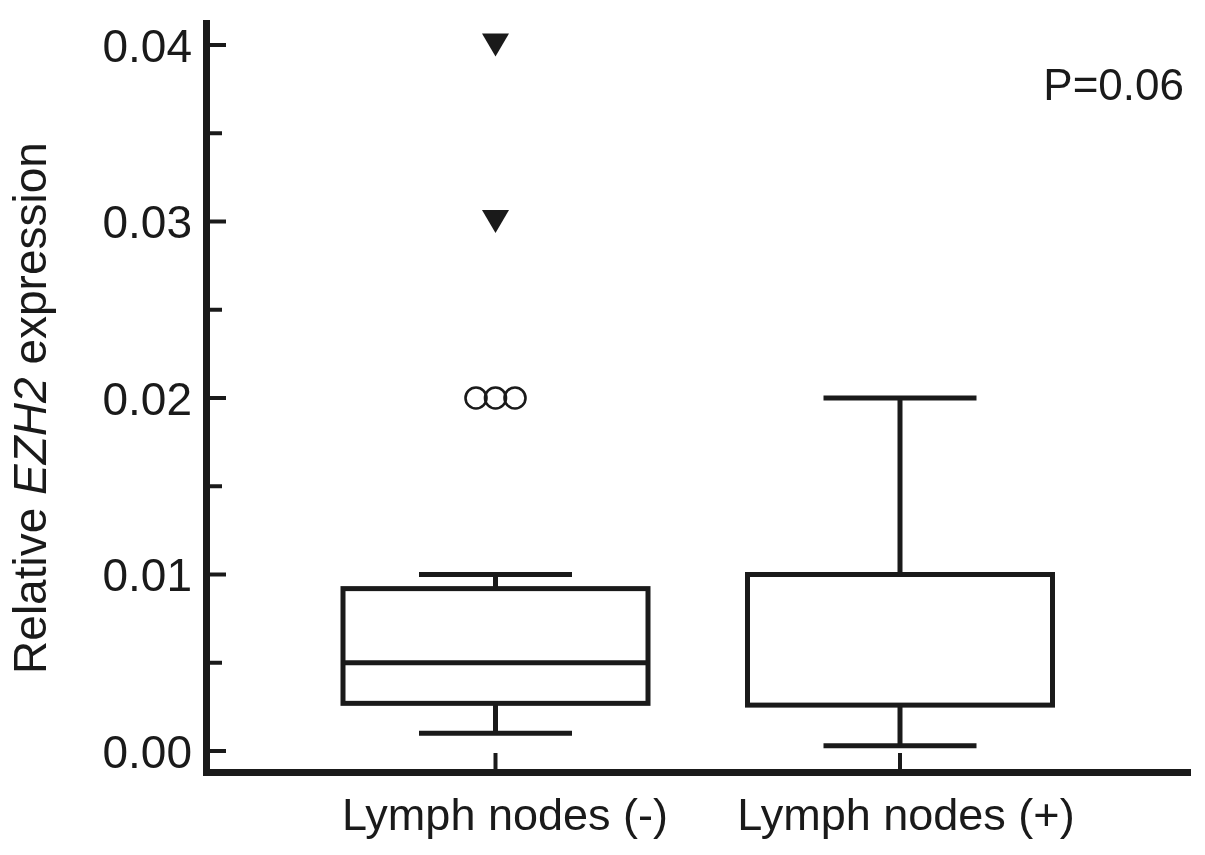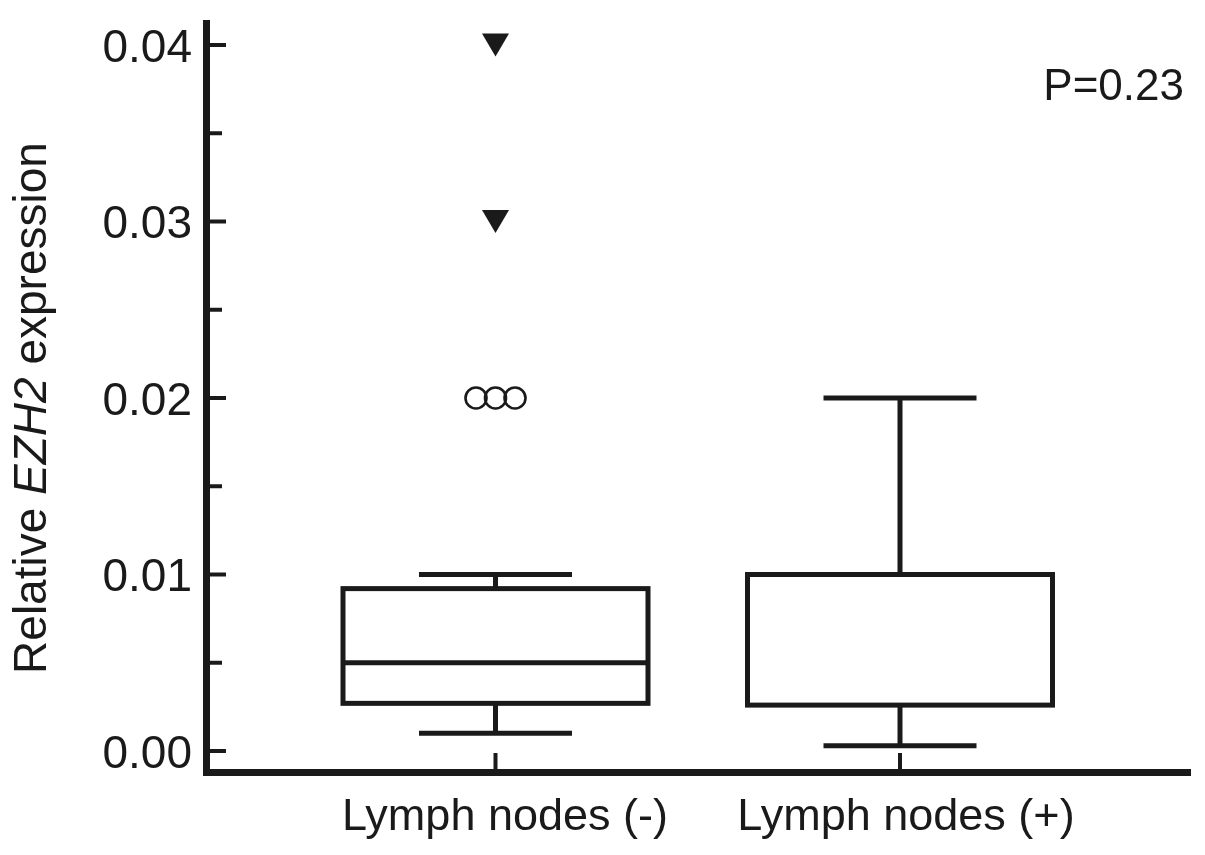--- a/index.html
+++ b/index.html
@@ -99,15 +99,15 @@
     </svg>
 
   <div class="y-title">
     <span>Relative </span><span class="gene">EZH2</span><span> expression</span>
   </div>
 
   <div class="x-label pos">Lymph nodes (+)</div>
 
   <div class="x-label neg">Lymph nodes (-)</div>
 
-  <div class="p-annotation">P=0.23</div>
+  <div class="p-annotation">P=0.06</div>
 
 </div>
 
 </body></html>

